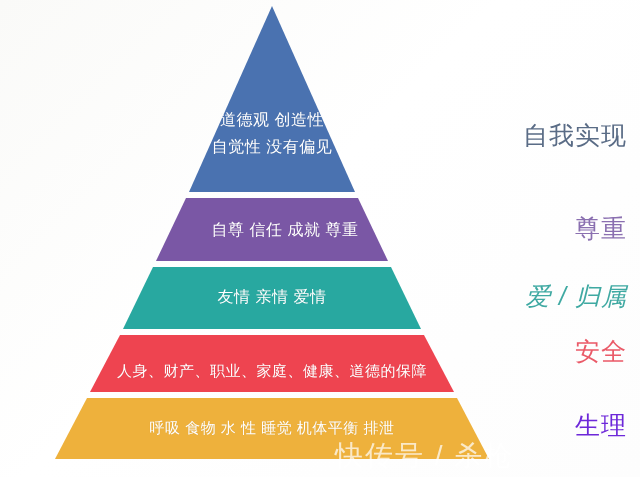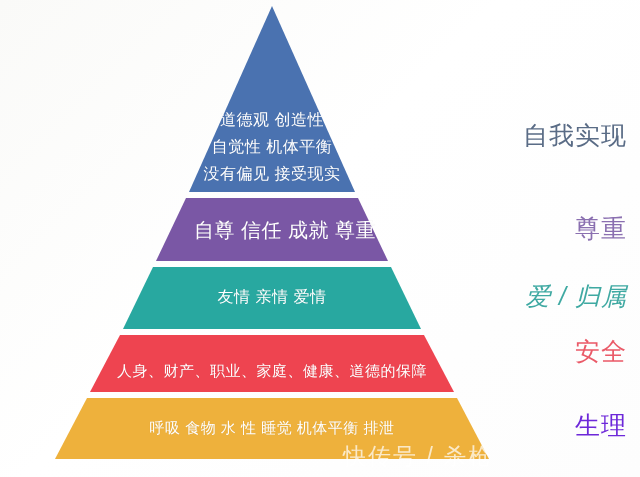--- a/index.html
+++ b/index.html
@@ -50,21 +50,21 @@
 
   #tier-text-self {
     left: 0; right: 0;
     top: 106px;
     font-size: 16px;
     line-height: 27px;
   }
   #tier-text-esteem {
     left: 0; right: 0;
     top: 219px;
-    font-size: 20px;
+    font-size: 16px;
     line-height: 22px;
     padding-left: 26px;
   }
   #tier-text-love {
     left: 0; right: 0;
     top: 286px;
     font-size: 16px;
     line-height: 22px;
   }
   #tier-text-safety {
@@ -99,23 +99,23 @@
   }
   #side-label-self    { top: 120px; color: #5a6c86; }
   #side-label-esteem  { top: 213px; color: #8a6fb0; }
   #side-label-love    { top: 281px; color: #3fa9a2; font-style: italic; }
   #side-label-safety  { top: 336px; color: #ea5a68; }
   #side-label-physio  { top: 410px; color: #e7b64b; }
 
   
   #watermark {
     position: absolute;
-    left: 343px;
+    left: 335px;
     top: 441px;
-    font-size: 23px;
+    font-size: 28px;
     line-height: 30px;
     letter-spacing: 2px;
     color: rgba(255,255,255,0.72);
     white-space: nowrap;
     pointer-events: none;
   }
 </style>
 </head>
 <body>
 
@@ -132,22 +132,21 @@
     <polygon points="153,267 391,267 421,329 123,329" fill="#28a8a0"></polygon>
 
     <polygon points="120,335 424,335 454,392 90,392" fill="#ee4450"></polygon>
 
     <polygon points="87,398 457,398 489,459 55,459" fill="#eeb13c"></polygon>
   </svg>
 
   <div class="tier-text" id="tier-text-self">
     <span class="inner">
       <span class="tier-line">道德观 创造性</span>
-      <span class="tier-line">自觉性 机体平衡</span>
-      <span class="tier-line">没有偏见 接受现实</span>
+      <span class="tier-line">自觉性 没有偏见</span>
     </span>
   </div>
 
   <div class="tier-text" id="tier-text-esteem">
     <span class="inner">
       <span class="tier-line">自尊 信任 成就 尊重</span>
     </span>
   </div>
 
   <div class="tier-text" id="tier-text-love">

